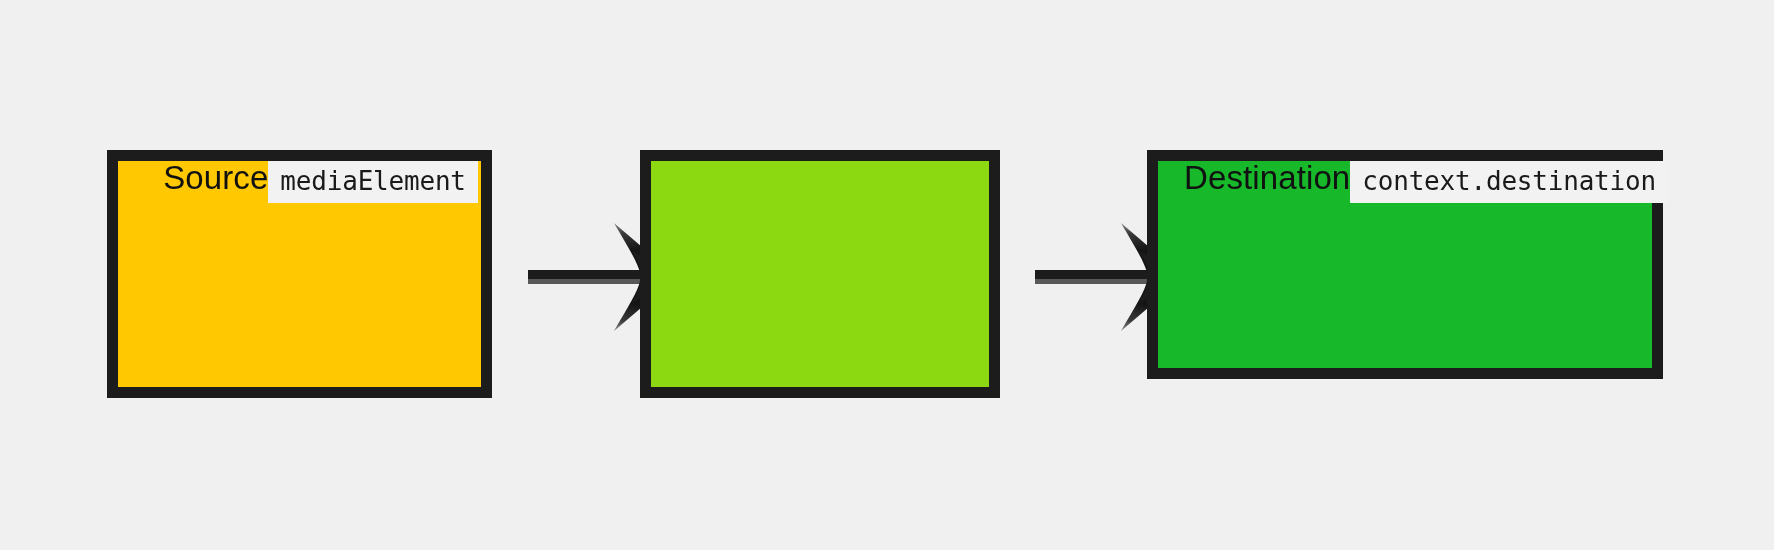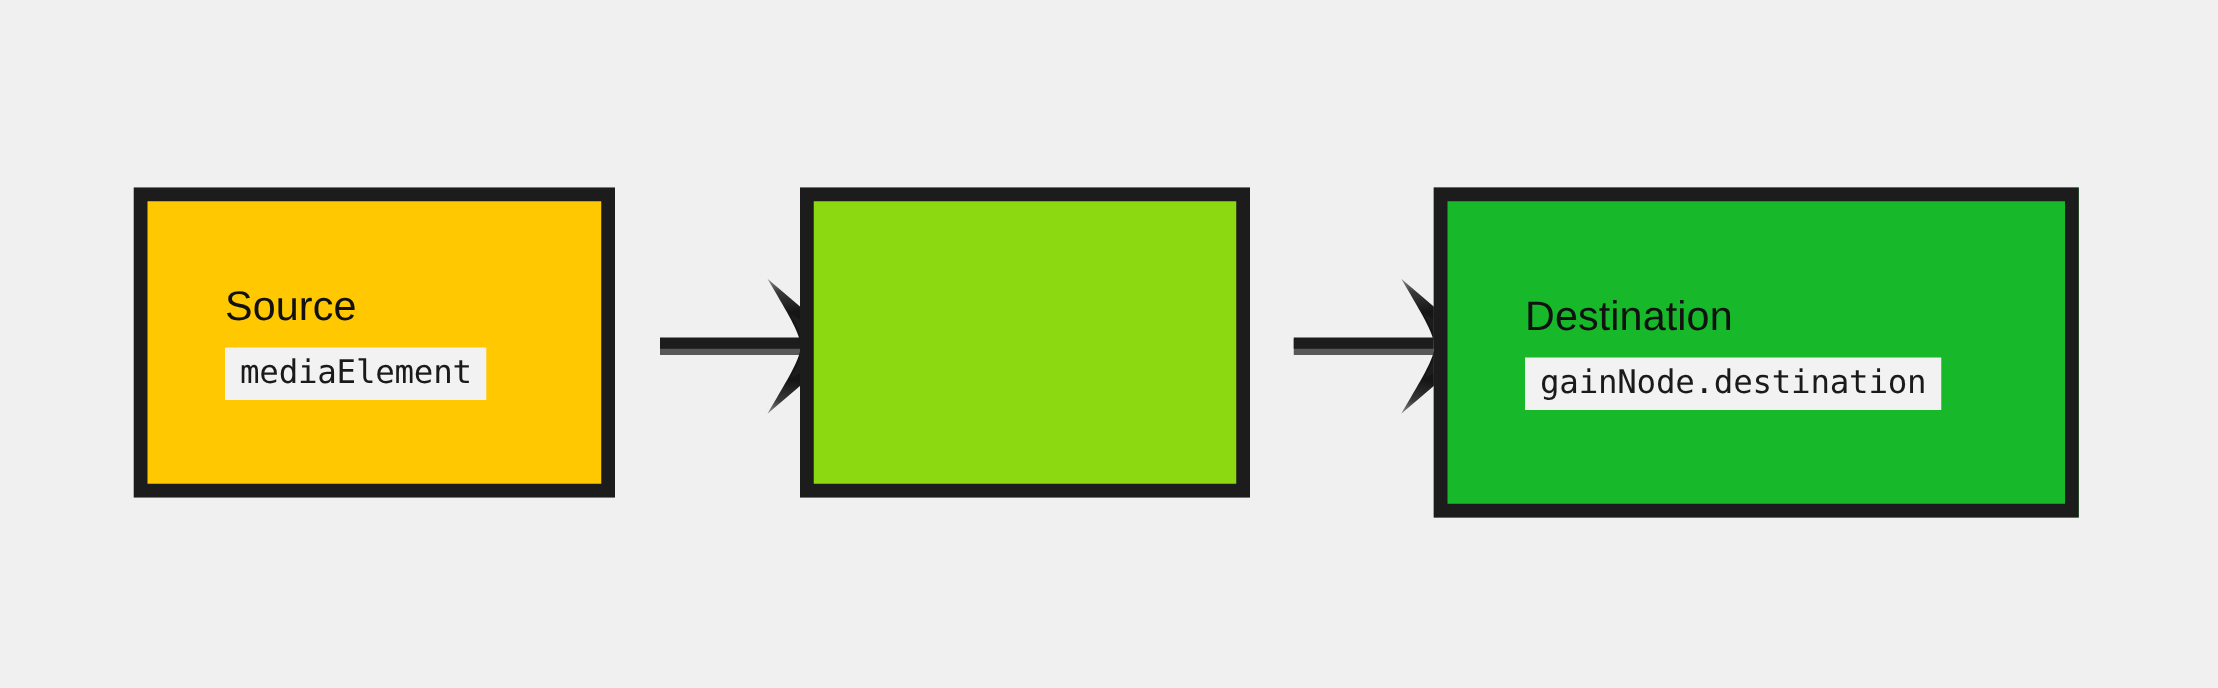--- a/index.html
+++ b/index.html
@@ -21,21 +21,21 @@
     height: 550px;
     background: #f0f0f0;
   }
 
   
   .node {
     position: absolute;
     box-sizing: border-box;
     border: 11px solid #1c1c1c;
     display: flex;
-    flex-direction: column;
+    flex-direction: row;
     align-items: flex-start;
     justify-content: center;
     padding-left: 62px;
     padding-right: 20px;
   }
 
   .node-title {
     font-family: "Liberation Sans", sans-serif;
     font-size: 33px;
     font-weight: 400;
@@ -130,18 +130,18 @@
       </defs>
       <rect x="0" y="50" width="112" height="13" fill="#585858"></rect>
       <rect x="0" y="49" width="112" height="9" fill="#1c1c1c"></rect>
       <path d="M 148 55 L 86 2 C 100 26 110 42 112 52 Z" fill="url(#barbGrad2)"></path>
       <path d="M 148 57 L 86 110 C 100 86 110 70 112 60 Z" fill="url(#barbGrad2b)"></path>
       <path d="M 150 56 L 104 30 C 112 44 114 50 114 56 C 114 62 112 68 104 82 Z" fill="#1c1c1c"></path>
       <path d="M 150 56 L 140 51 L 140 61 Z" fill="#6f6f6f"></path>
     </svg>
   </div>
 
-  <div class="node" id="node-destination" style="left: 1147px; top: 150px; width: 516px; height: 264px; background: rgb(23, 184, 42); border-color: rgb(28, 28, 28);">
+  <div class="node" id="node-destination" style="left: 1147px; top: 150px; width: 516px; height: 229px; background: rgb(23, 184, 42); border-color: rgb(28, 28, 28);">
     <div class="node-title">Destination</div>
-    <div class="node-code">gainNode.destination</div>
+    <div class="node-code">context.destination</div>
   </div>
 
 </div>
 
 </body></html>

